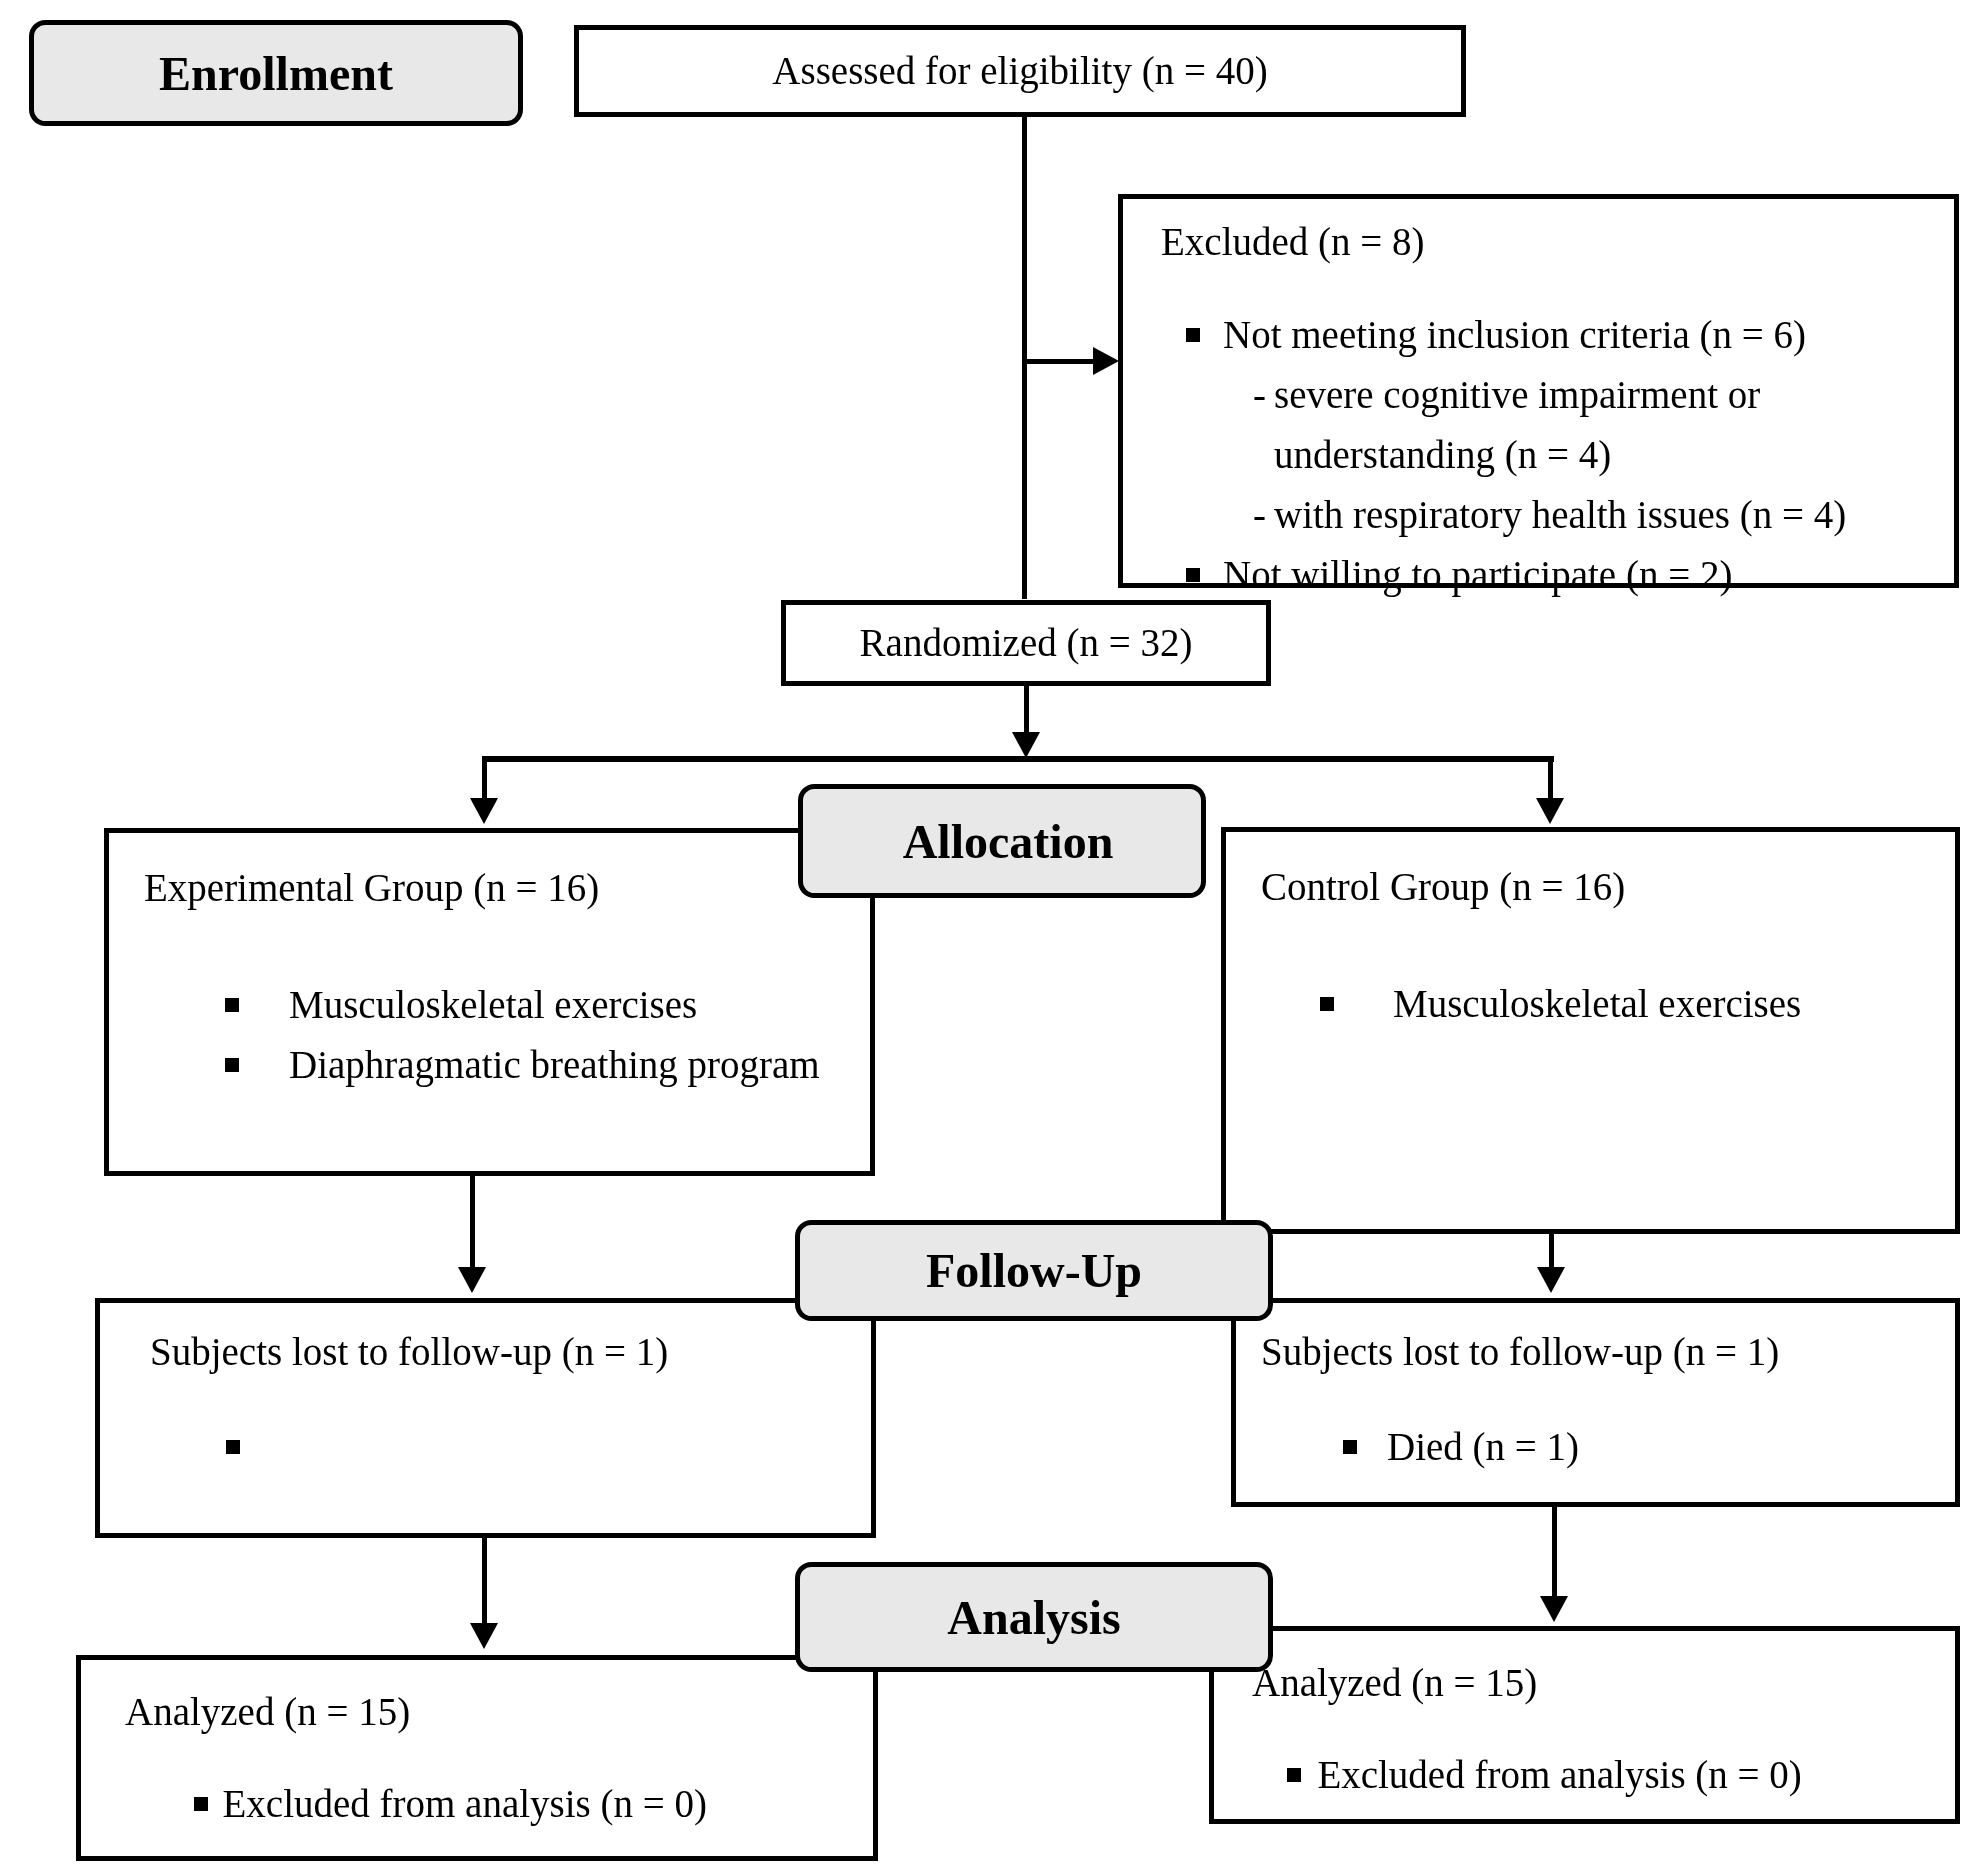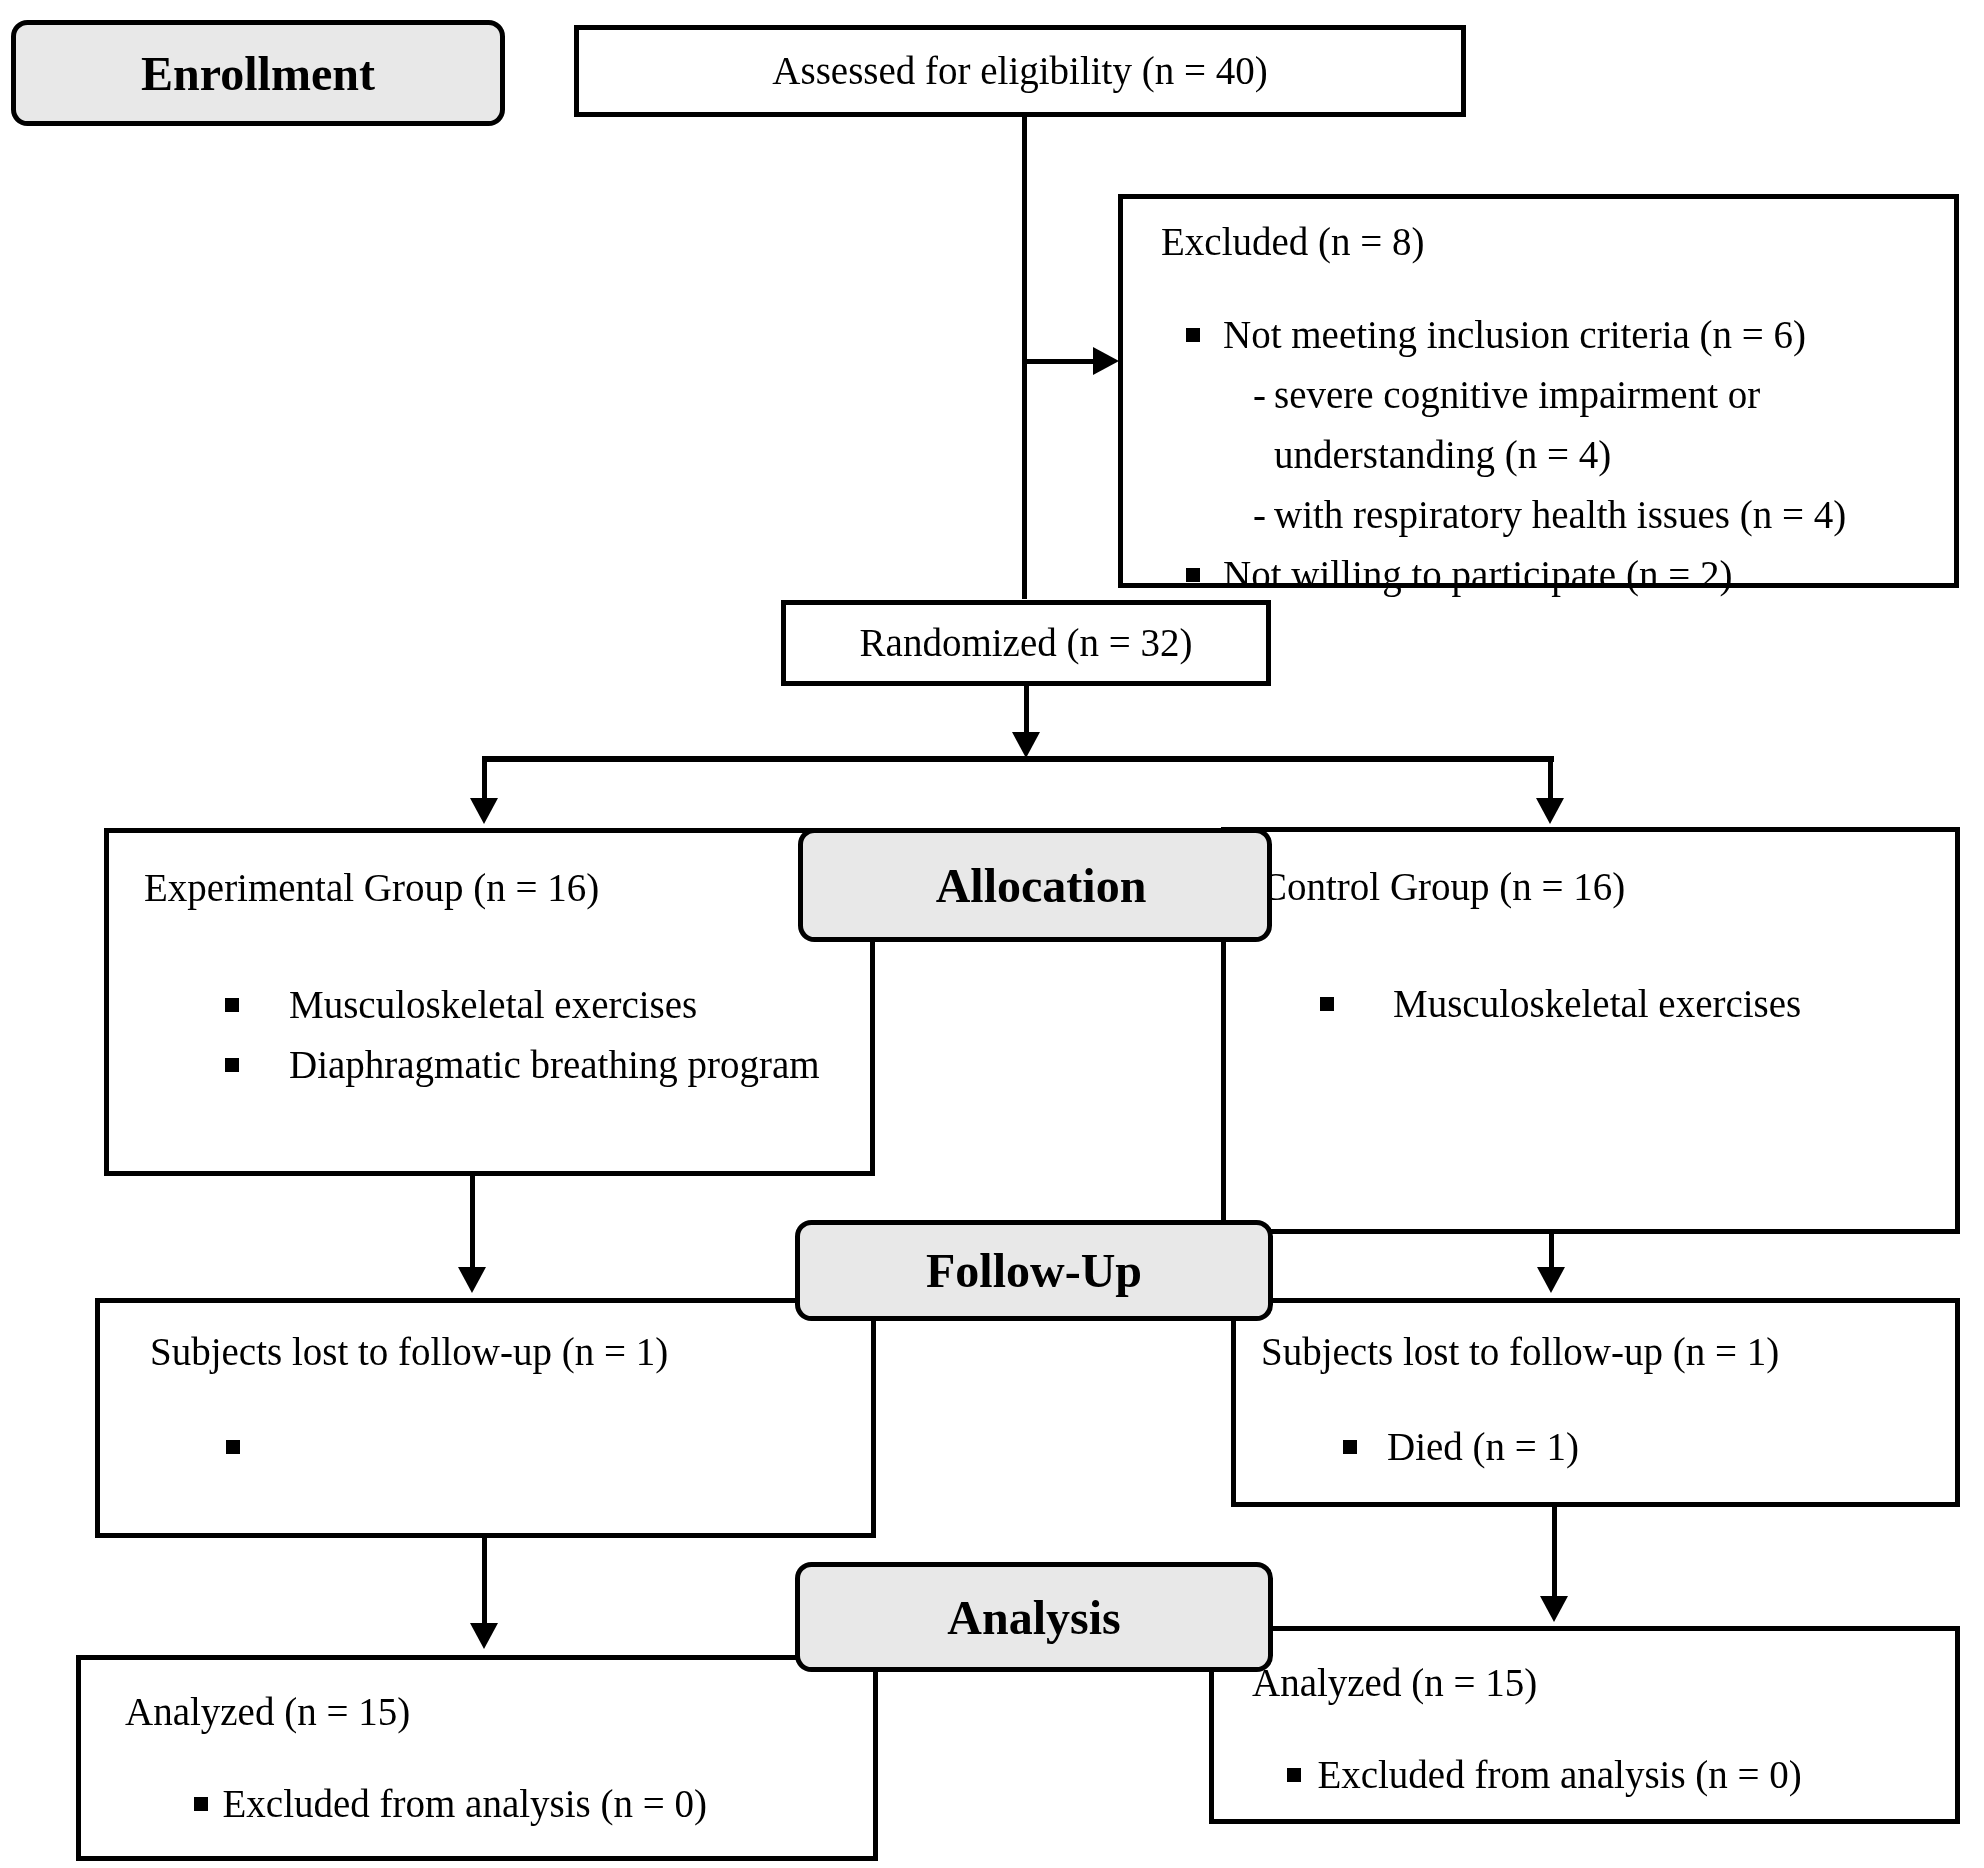--- a/index.html
+++ b/index.html
@@ -36,22 +36,22 @@
   .stage {
     position: absolute;
     box-sizing: border-box;
     border: 5.7px solid #000;
     border-radius: 16.4px;
     background: #e8e8e8;
     z-index: 3;
     display: flex; align-items: center; justify-content: center;
     font-size: 48px; font-weight: bold;
   }
-  .lb-enrollment { left: 11px;   top: 20px;   width: 494px; height: 106px; }
-  .lb-allocation { left: 798px; top: 828px; width: 474px; height: 114px; padding-left: 12px; }
+  .lb-enrollment { left: 29px;   top: 20px;   width: 494px; height: 106px; }
+  .lb-allocation { left: 798px; top: 784px; width: 408px; height: 114px; padding-left: 12px; }
   .lb-followup   { left: 795px; top: 1220px; width: 478px; height: 101px; }
   .lb-analysis   { left: 795px; top: 1562px; width: 478px; height: 110px; }
 
   
   .bx-title { display: block; }
   .li { display: flex; align-items: flex-start; }
   .mk-sq {
     flex: 0 0 auto;
     width: 14px; height: 14px;
     background: #000;

